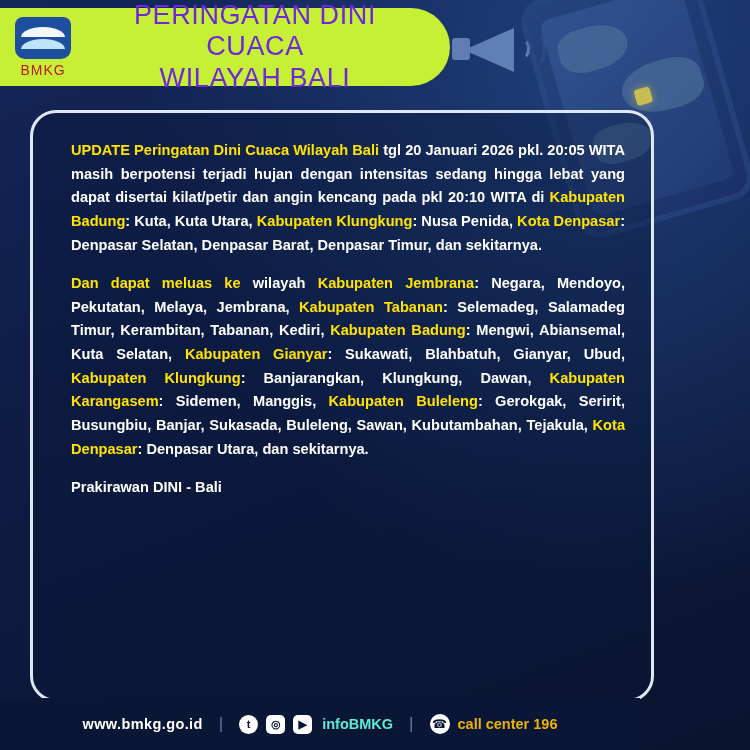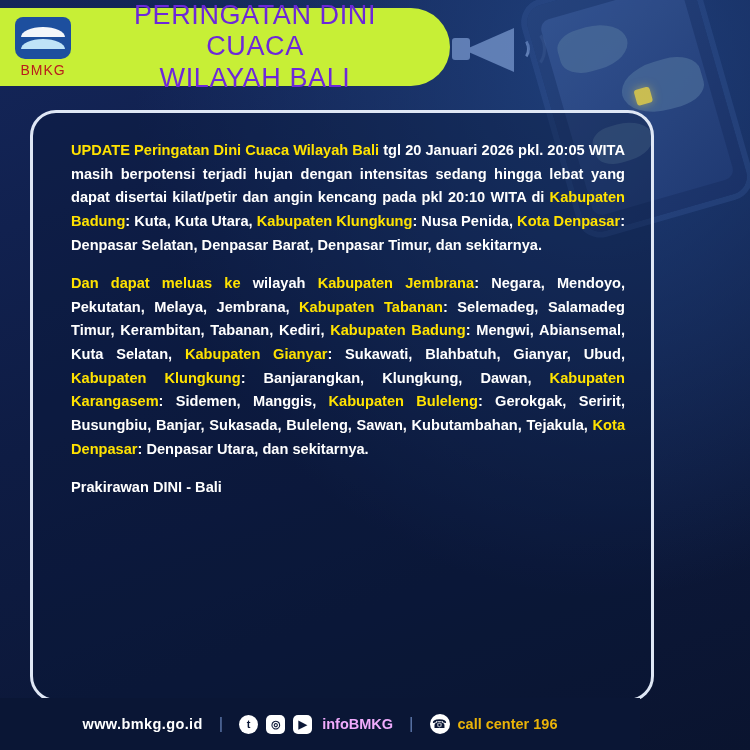--- a/index.html
+++ b/index.html
@@ -155,21 +155,21 @@
   }
   .sep { color: #5e79ad; font-size: 17px; }
   .social { display: flex; align-items: center; gap: 8px; }
   .sic {
     width: 19px; height: 19px; border-radius: 50%;
     background: #ffffff; color: #0a1635;
     display: flex; align-items: center; justify-content: center;
     font-size: 11px; font-weight: bold;
   }
   .sic.sq { border-radius: 5px; }
-  .handle { color: #f0abfc; font-size: 14.5px; font-weight: bold; margin-left: 2px; }
+  .handle { color: #5eead4; font-size: 14.5px; font-weight: bold; margin-left: 2px; }
   .callcenter { display: flex; align-items: center; gap: 8px; }
   .phone-ic {
     width: 20px; height: 20px; border-radius: 50%;
     background: #ffffff; color: #0a1635;
     display: flex; align-items: center; justify-content: center;
     font-size: 12px;
   }
   .cc-text { color: #eab308; font-size: 14.5px; font-weight: bold; }
 </style>
 </head>

